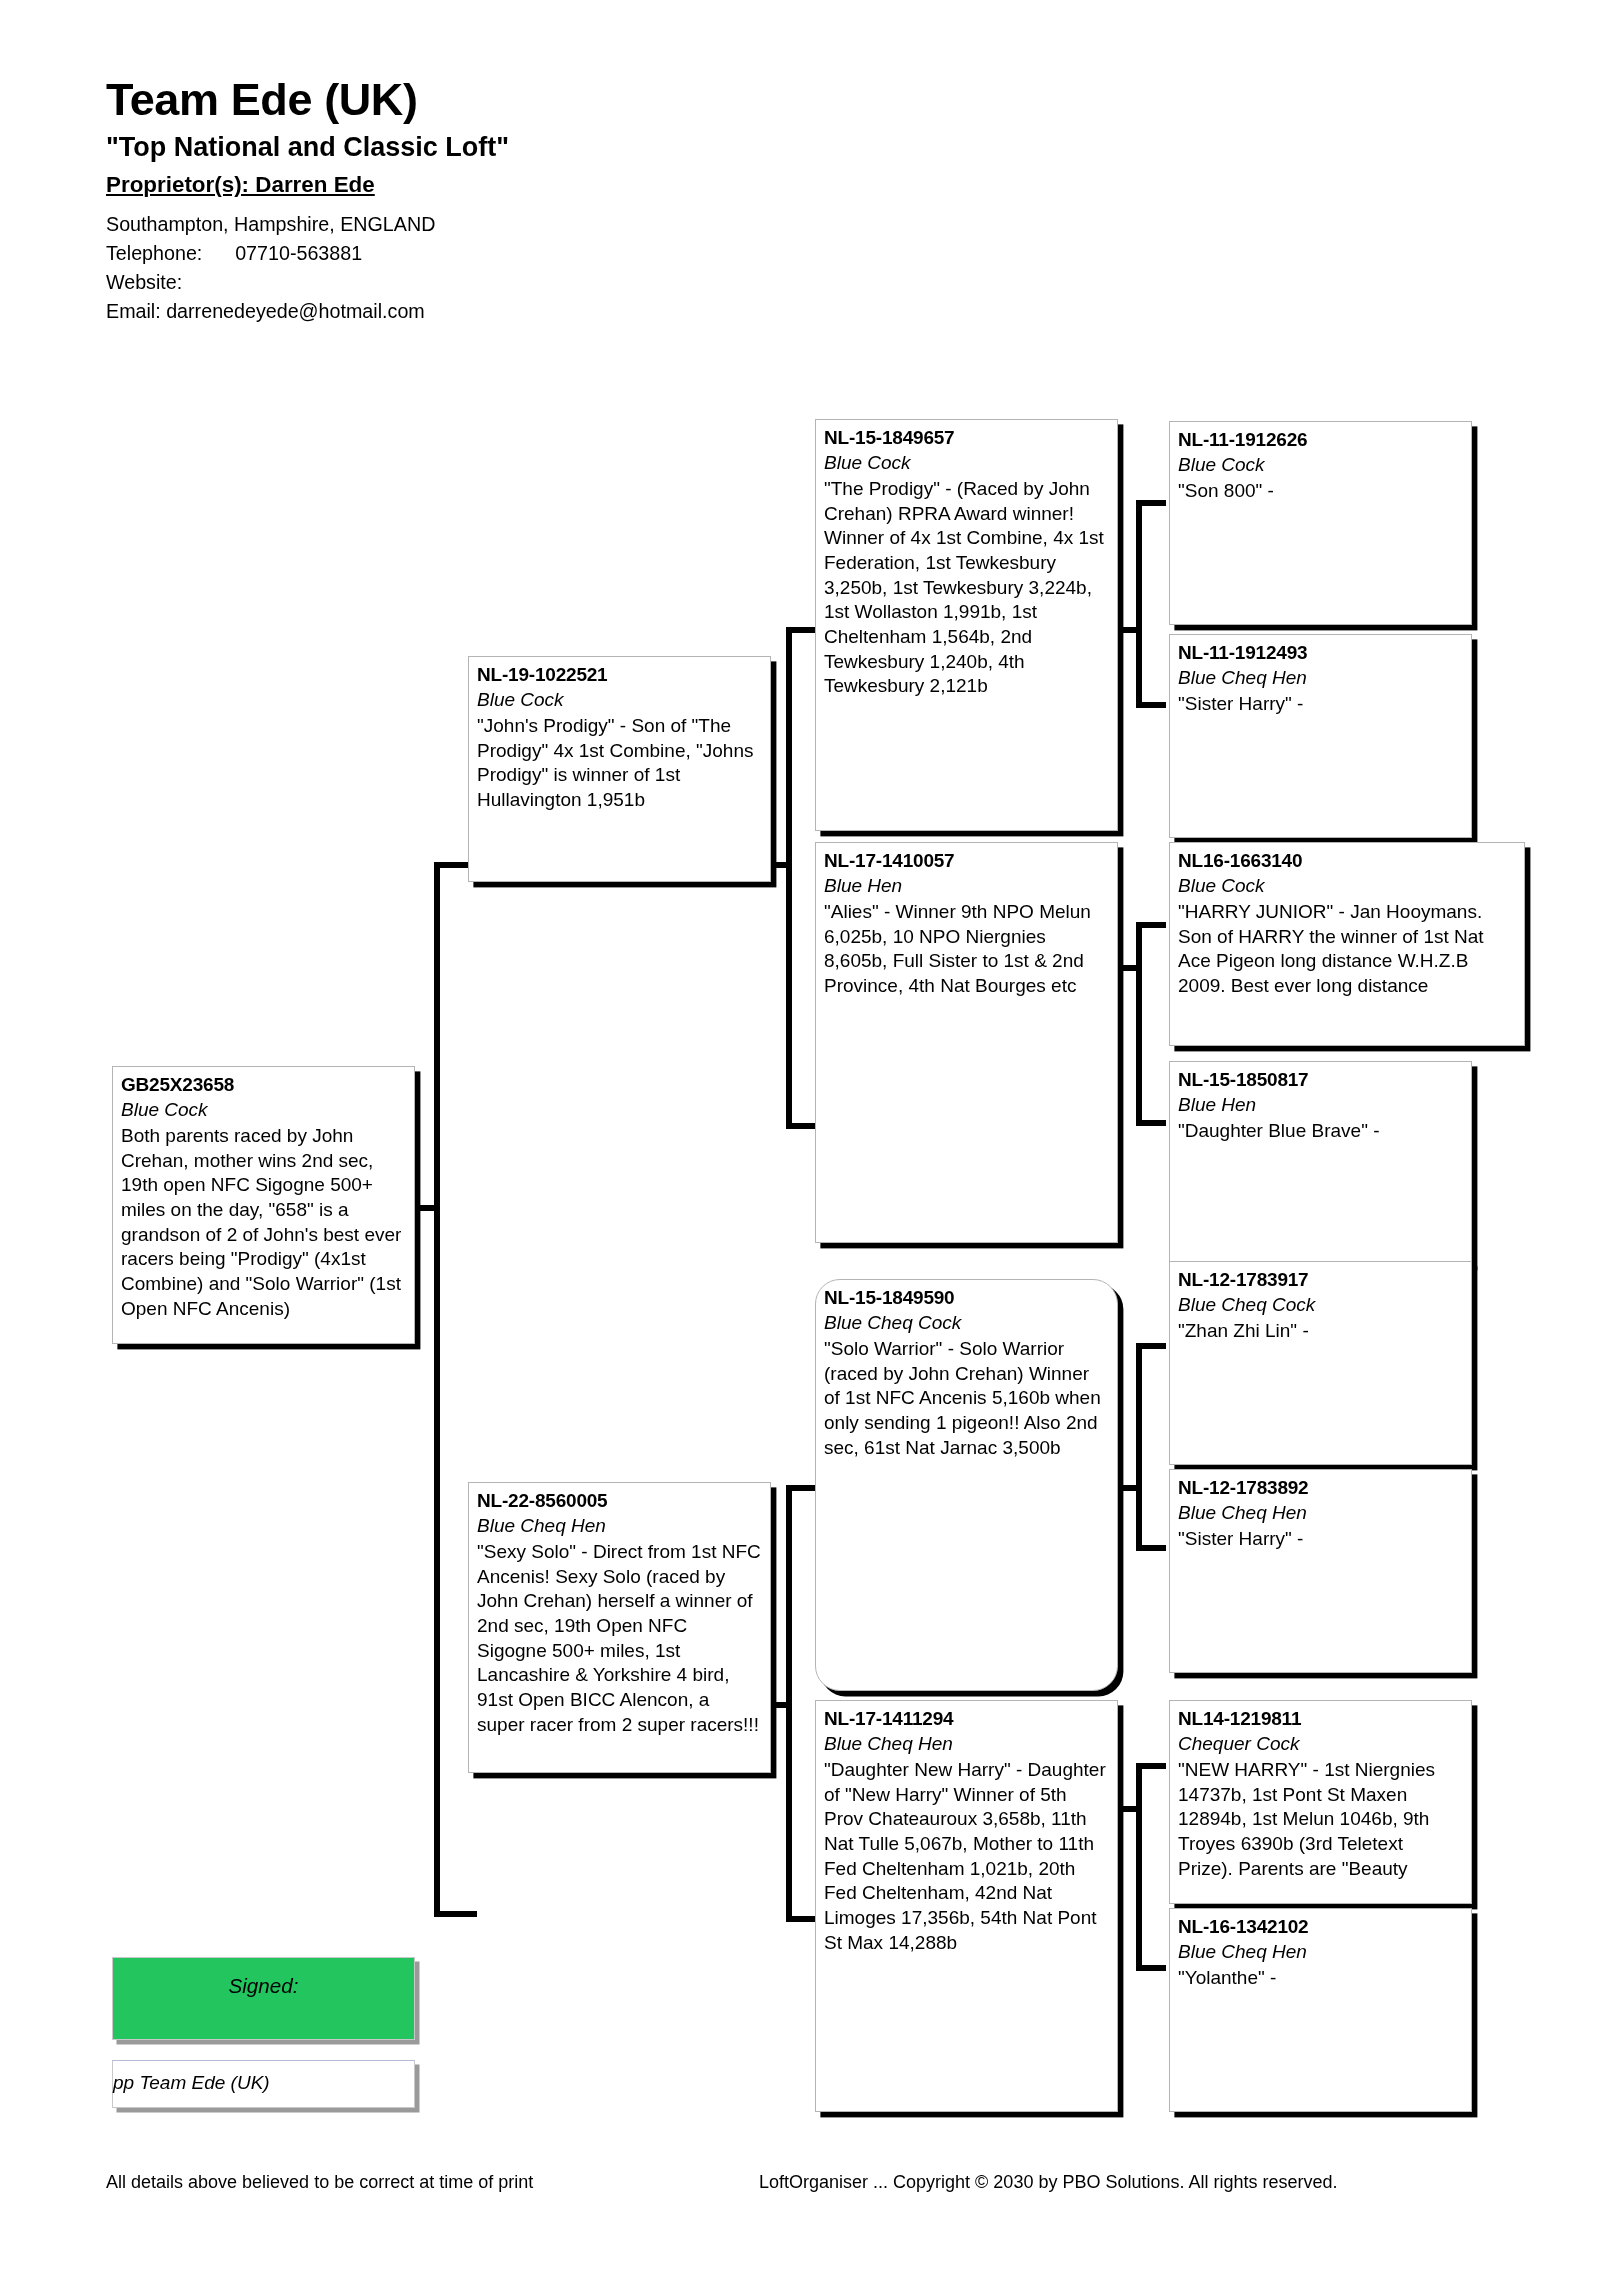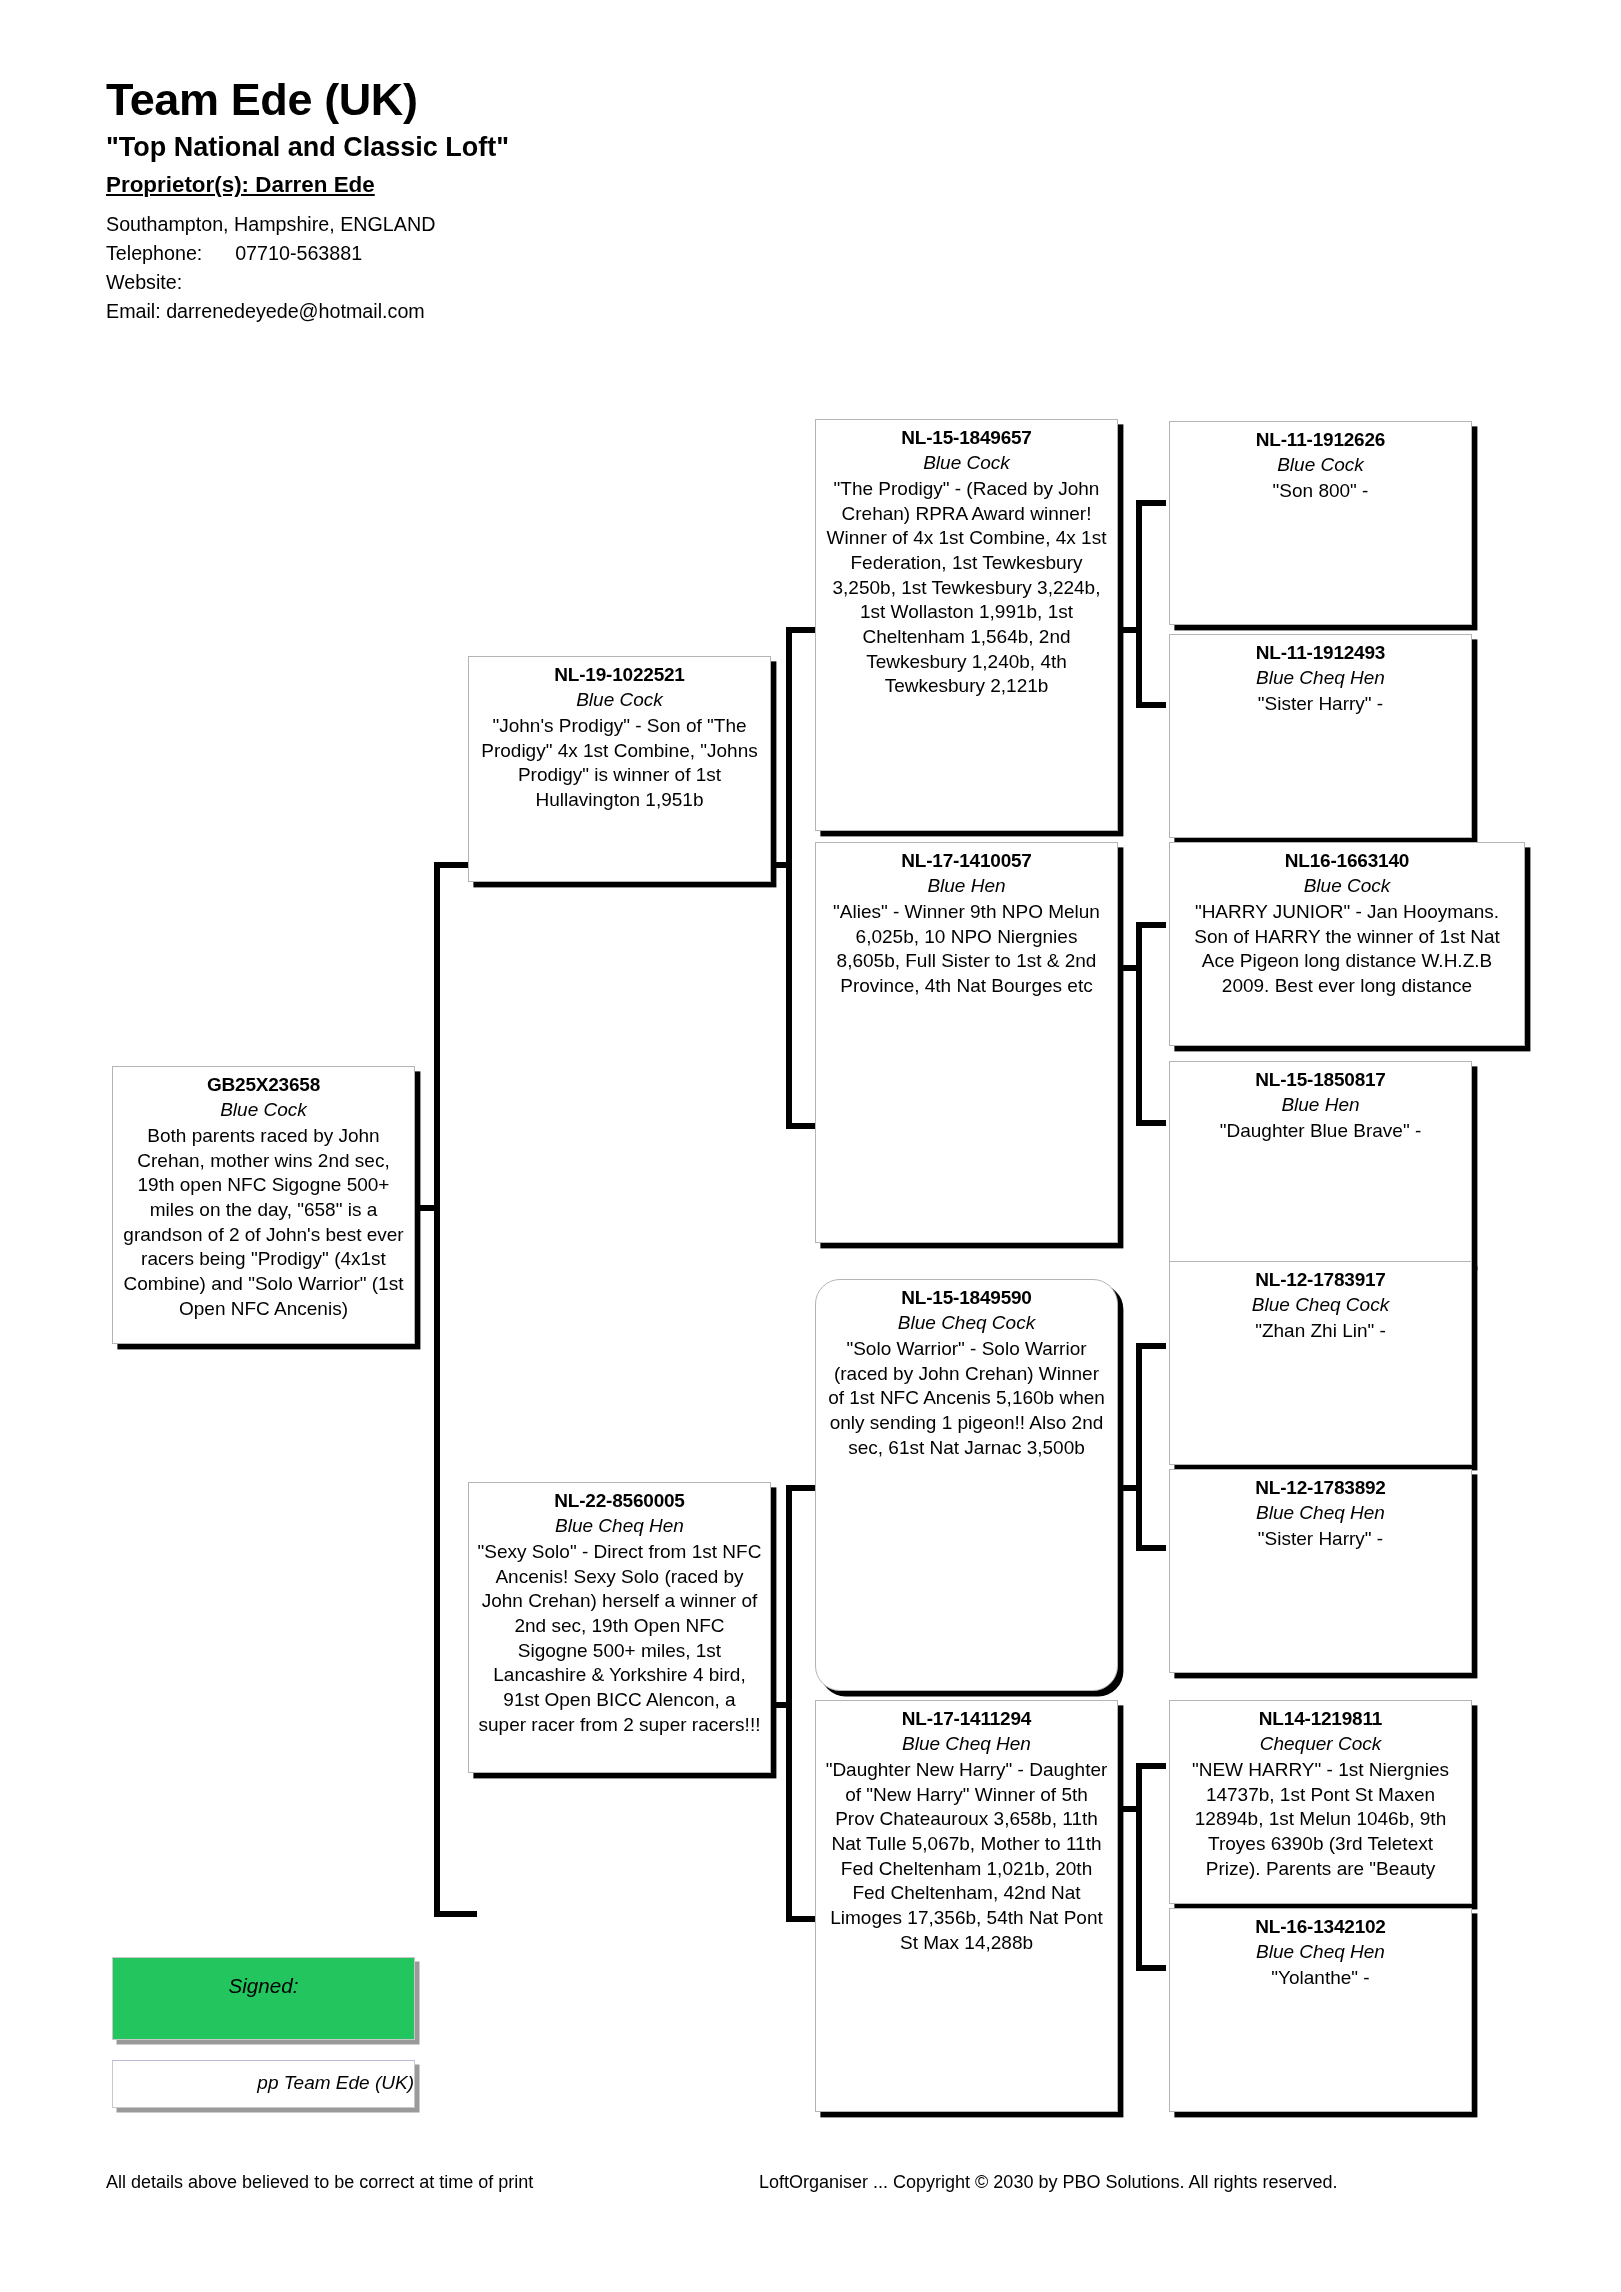--- a/index.html
+++ b/index.html
@@ -48,21 +48,21 @@
   #address { margin-top: 10.7px; }
 
   
   .pbox {
     position: absolute;
     box-sizing: border-box;
     background: #ffffff;
     border: 0.9px solid #b4b4b4;
     box-shadow: 5.4px 5.4px 0 0 #000000;
     padding: 5.4px 8px 5.4px 8px;
-    text-align: center;
+    text-align: left;
     overflow: hidden;
   }
   .pbox .pid {
     font-size: 19px;
     font-weight: bold;
     line-height: 1.32;
     letter-spacing: -0.2px;
   }
   .pbox .pcolour {
     font-size: 19px;
@@ -117,21 +117,21 @@
     height: 48px;
     box-sizing: border-box;
     background: #ffffff;
     border: 0.9px solid #c8c8c8;
     border-top: 1.8px solid #b9bbd6;
     box-shadow: 4.5px 4.5px 0 0 #9a9a9a;
   }
   #sigline .sig-pp {
     font-size: 19px;
     font-style: italic;
-    text-align: right;
+    text-align: left;
     padding-top: 10.7px;
   }
 
   
   #footer-left {
     position: absolute;
     left: 106px;
     top: 2172px;
     font-size: 18px;
   }

